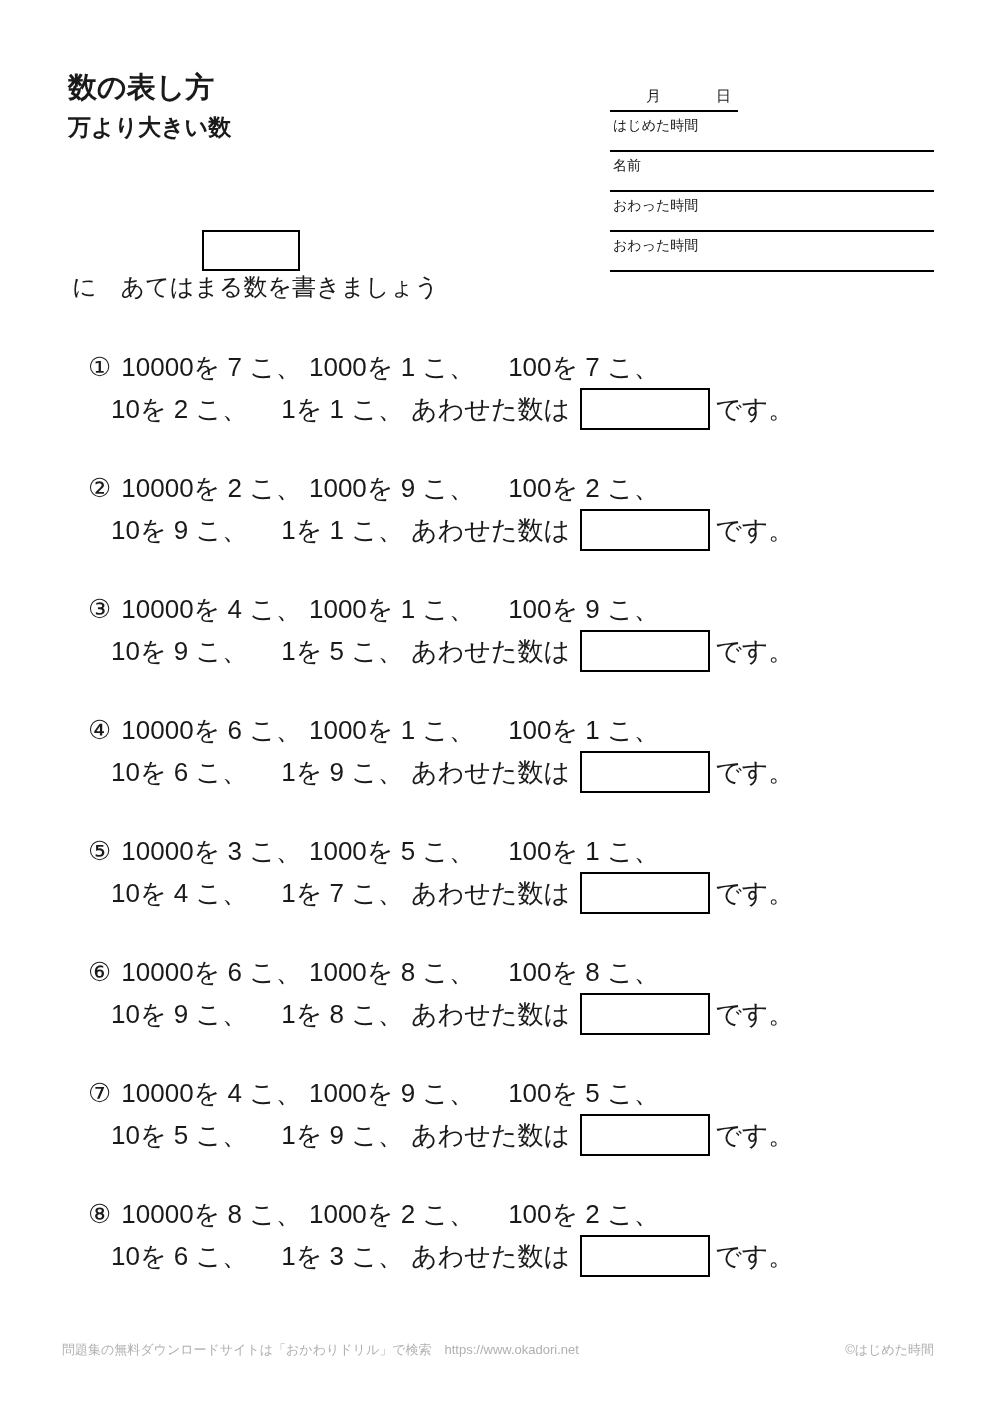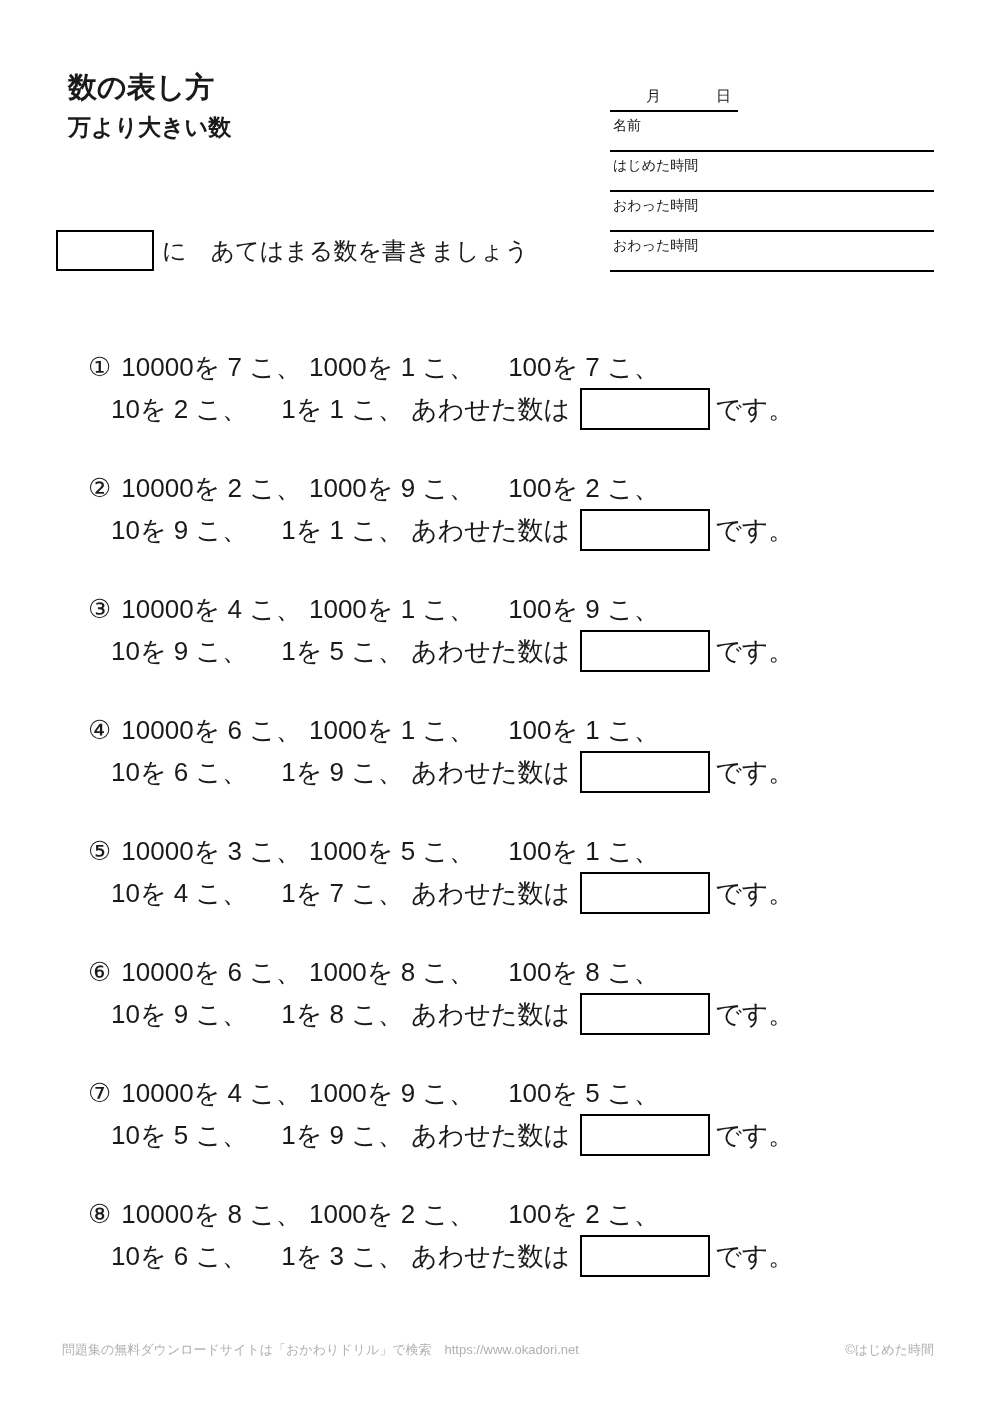--- a/index.html
+++ b/index.html
@@ -17,21 +17,21 @@
 
   
   .info-table { position:absolute; left:610px; top:82px; width:324px; }
   .date-row { position:relative; width:128px; height:28px; border-bottom:2px solid #000; font-size:15px; }
   .date-row .month { position:absolute; left:36px; top:5px; }
   .date-row .day   { position:absolute; left:106px; top:5px; }
   .info-row { height:40px; box-sizing:border-box; border-bottom:2px solid #000;
               font-size:14px; padding:5px 0 0 3px; }
 
   
-  .instruction { position:absolute; left:56px; top:230px; display:flex; align-items:center; }
+  .instruction { position:absolute; left:64px; top:230px; display:flex; align-items:center;flex-direction:column; }
   .inst-box { width:94px; height:37px; border:2px solid #000; flex:none; }
   .inst-text { font-size:24px; margin-left:8px; white-space:pre; }
 
   
   .problems { position:absolute; left:88px; top:346px; width:820px; }
   .problem { margin-bottom:37px; font-size:26px; }
   .p-line1 { height:42px; line-height:42px; white-space:pre; }
   .p-num { margin-right:10px; }
   .p-line2 { display:flex; align-items:center; height:42px; padding-left:23px; white-space:pre; }
   .answer-box { width:126px; height:38px; border:2px solid #000; margin-left:10px; flex:none; }
@@ -52,24 +52,24 @@
     <h1 class="title">数の表し方</h1>
     <h2 class="subtitle">万より大きい数</h2>
   </div>
 
   <div class="info-table">
     <div class="date-row">
       <span class="month">月</span>
       <span class="day">日</span>
     </div>
     <div class="info-row">
-      <span>名前</span>
+      <span>はじめた時間</span>
     </div>
     <div class="info-row">
-      <span>はじめた時間</span>
+      <span>名前</span>
     </div>
     <div class="info-row">
       <span>おわった時間</span>
     </div>
     <div class="info-row">
       <span>おわった時間</span>
     </div>
   </div>
 
   <div class="instruction">

